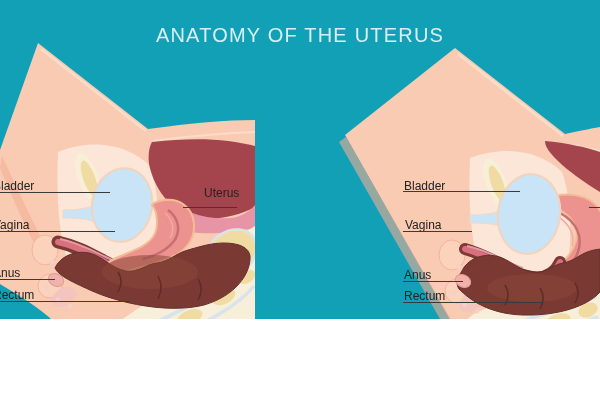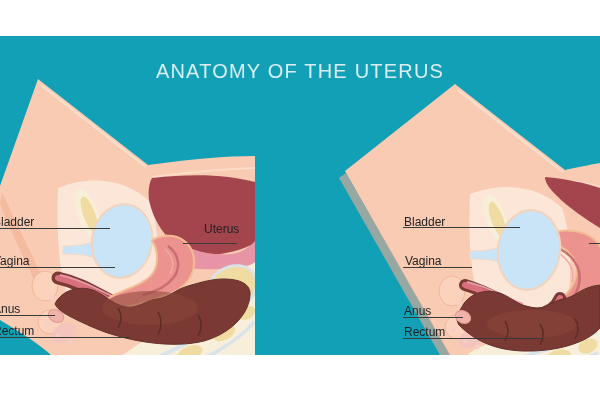--- a/index.html
+++ b/index.html
@@ -1,17 +1,17 @@
 <!DOCTYPE html>
 <html><head>
 <meta charset="utf-8">
 <style>
   html,body{margin:0;padding:0;}
   .stage{position:relative;width:600px;height:319px;background:#11A0B6;overflow:hidden;
-         font-family:"Liberation Sans",sans-serif;margin-top:36px;}
+         font-family:"Liberation Sans",sans-serif;}
   .title{position:absolute;left:0;right:0;top:24px;text-align:center;color:#D9EEF3;
          font-size:20px;letter-spacing:1.2px;font-weight:400;}
   .caption{position:absolute;color:#CDE7EE;font-size:13px;letter-spacing:.6px;white-space:nowrap;}
   .caption.left{left:-10px;top:371px;}
   .caption.right{left:427px;top:371px;}
   .panel{position:absolute;}
   .panel.left{left:0;top:40px;}
   .panel.right{left:300px;top:45px;}
   .lbl{position:absolute;color:#222;font-size:12px;line-height:12px;white-space:nowrap;}
   .lead{position:absolute;height:1px;background:#3A3A3A;}

